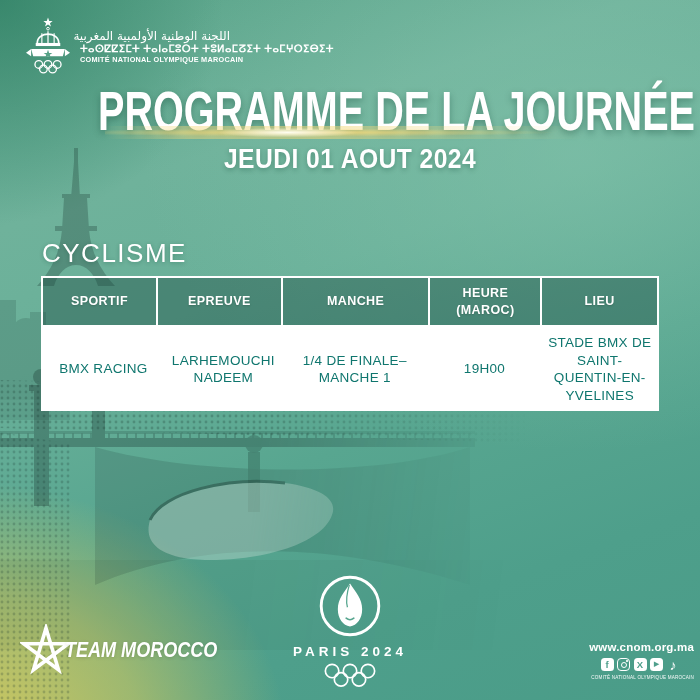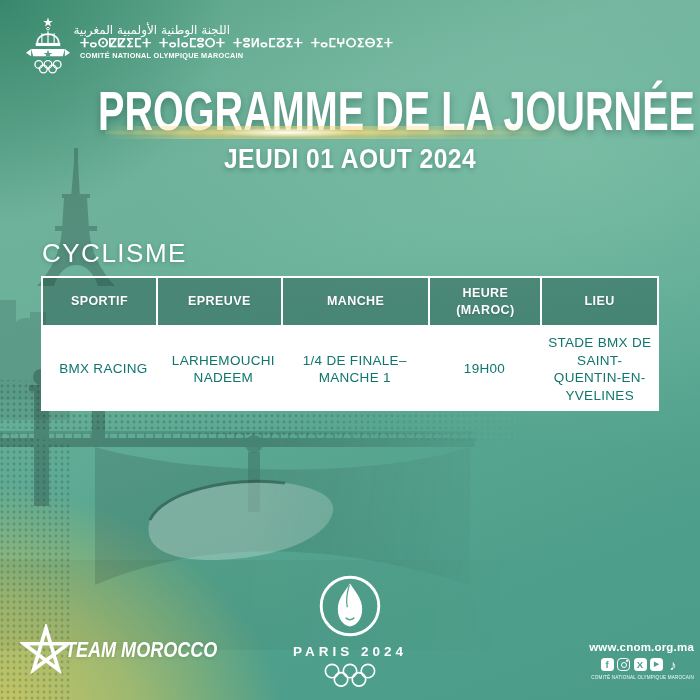--- a/index.html
+++ b/index.html
@@ -14,22 +14,22 @@
   }
   
   .scenery{position:absolute;inset:0;
     -webkit-mask-image:linear-gradient(97deg,#000 0%,#000 40%,rgba(0,0,0,.55) 56%,transparent 74%);
     mask-image:linear-gradient(97deg,#000 0%,#000 40%,rgba(0,0,0,.55) 56%,transparent 74%);
     filter:blur(.4px);}
   
   .brand{position:absolute;left:25px;top:14px;display:flex;align-items:flex-start;}
   .emblem{width:46px;height:62px;flex:0 0 auto;}
   .brand-text{margin-left:9px;margin-top:10px;width:150px;line-height:1;}
-  .brand-ar{font-family:"DejaVu Sans",sans-serif;font-size:12px;text-align:left;direction:rtl;white-space:nowrap;}
-  .brand-tz{font-family:Liberation Mono, monospace;font-size:12px;font-weight:700;margin-top:2px;white-space:nowrap;letter-spacing:.4px;}
+  .brand-ar{font-family:"DejaVu Sans",sans-serif;font-size:12px;text-align:left;direction:rtl;white-space:nowrap;margin-top:6px;}
+  .brand-tz{font-family:Liberation Sans, sans-serif;font-size:10px;font-weight:700;margin-top:2px;white-space:nowrap;letter-spacing:.4px;}
   .brand-fr{font-size:7.3px;font-weight:700;margin-top:2px;letter-spacing:.25px;white-space:nowrap;}
   
   .title{position:absolute;left:0;top:84px;width:100%;text-align:center;margin:0;
     font-size:55px;font-weight:700;line-height:1;white-space:nowrap;
     transform:scaleX(.72);letter-spacing:0;
     text-shadow:0 3px 9px rgba(8,58,44,.35);}
   .flare{position:absolute;left:105px;top:126px;width:480px;height:13px;pointer-events:none;
     background:
       radial-gradient(ellipse 70px 5px at 38% 50%, rgba(255,255,246,.95), rgba(255,255,246,0) 100%),
       radial-gradient(ellipse 250px 4px at 42% 50%, rgba(244,216,122,.85), rgba(244,216,122,0) 100%),

